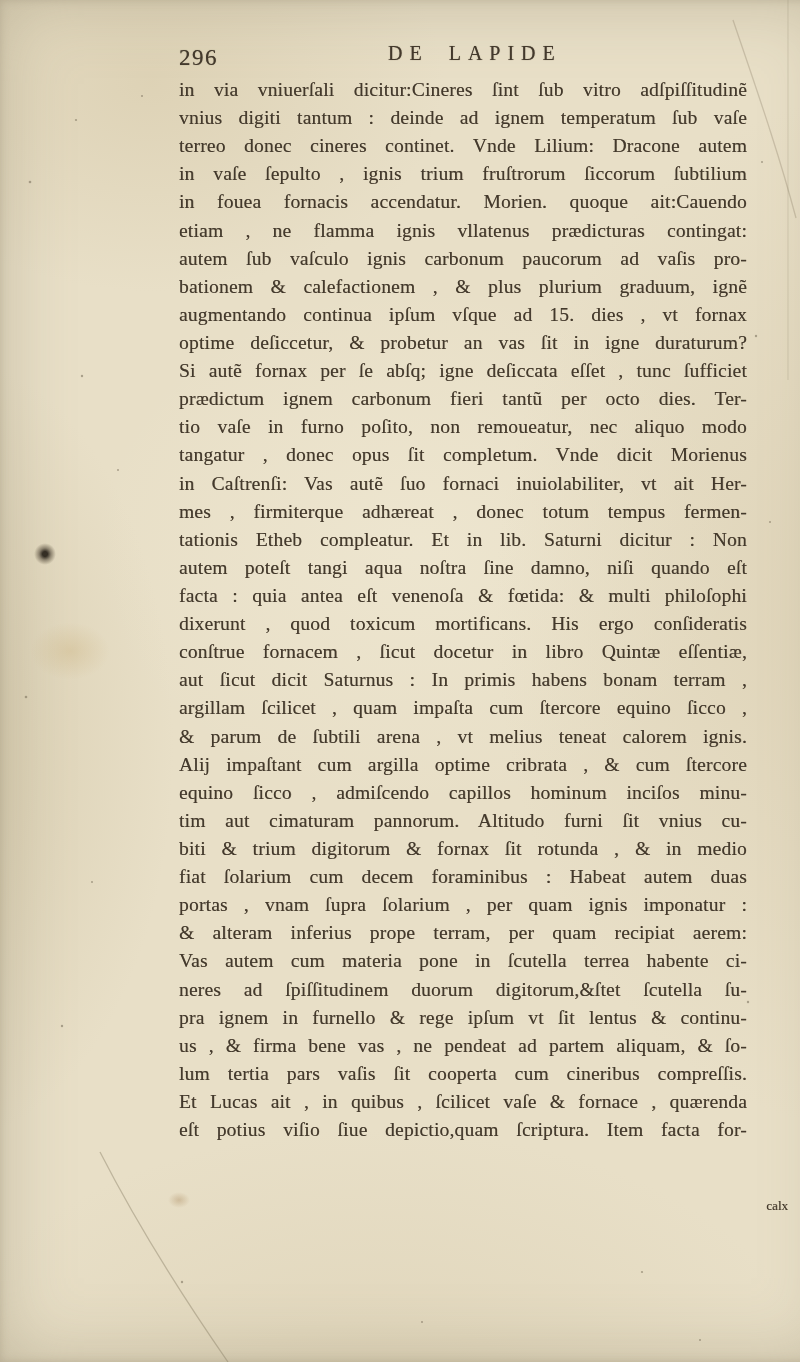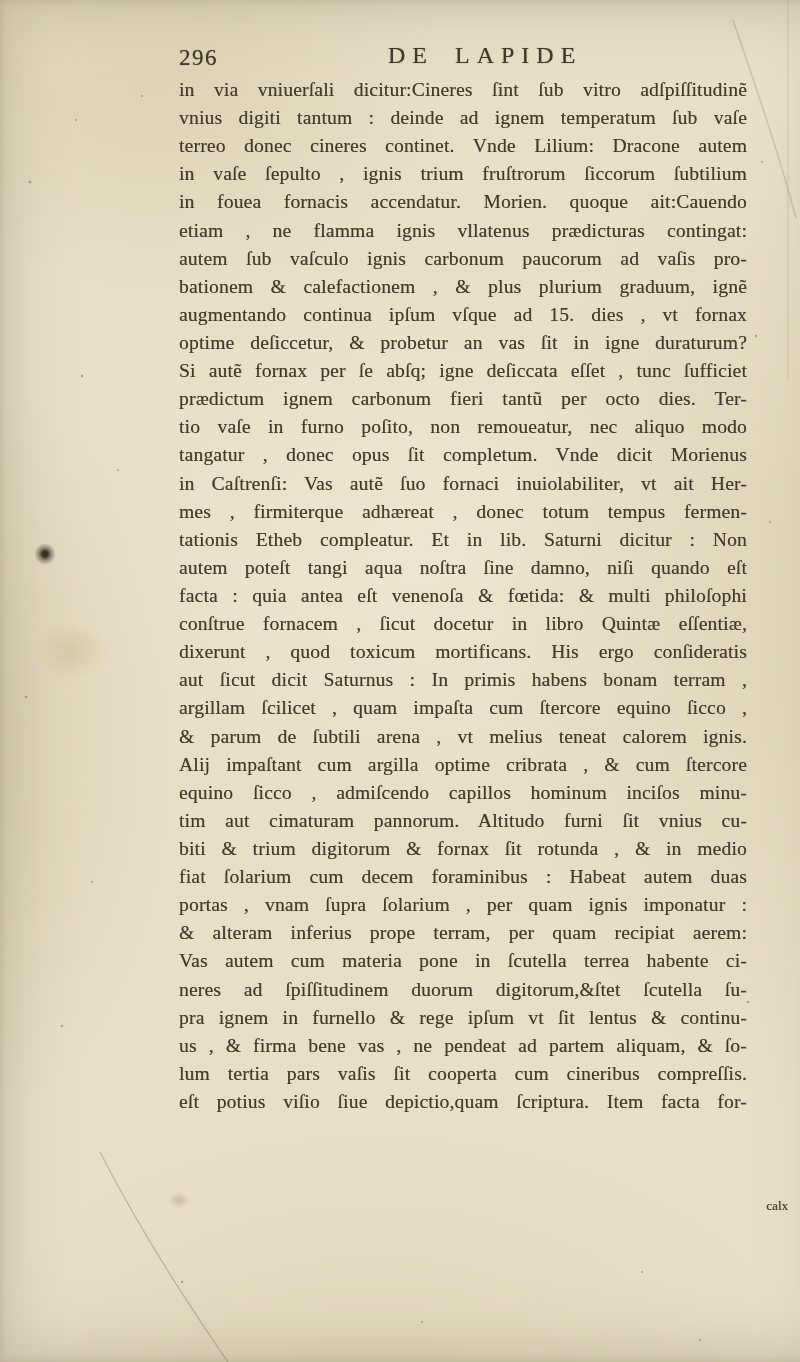--- a/index.html
+++ b/index.html
@@ -18,21 +18,21 @@
     font-family:"Liberation Serif","DejaVu Serif",serif;
     color:var(--ink,#43392c);
   }
   .pagenum{
     position:absolute;left:179px;top:45px;
     font-size:23px;letter-spacing:1.5px;
     text-shadow:0 0 0.8px rgba(62,50,36,0.65);
   }
   .running-title{
     position:absolute;left:388px;top:42px;
-    font-size:24px;letter-spacing:7px;word-spacing:8px;
+    font-size:20px;letter-spacing:7px;word-spacing:8px;
     text-shadow:0 0 0.8px rgba(62,50,36,0.65);
   }
   .textcol{
     position:absolute;left:179px;top:76px;width:568px;
   }
   .line{
     height:28.12px;line-height:28.12px;
     font-size:19.5px;letter-spacing:0.2px;
     white-space:nowrap;overflow:visible;
     text-align:justify;text-align-last:justify;
@@ -78,37 +78,38 @@
       <div class="line">optime deſiccetur, &amp; probetur an vas ſit in igne duraturum?</div>
       <div class="line">Si autẽ fornax per ſe abſq; igne deſiccata eſſet , tunc ſufficiet</div>
       <div class="line">prædictum ignem carbonum fieri tantũ per octo dies. Ter-</div>
       <div class="line">tio vaſe in furno poſito, non remoueatur, nec aliquo modo</div>
       <div class="line">tangatur , donec opus ſit completum. Vnde dicit Morienus</div>
       <div class="line">in Caſtrenſi: Vas autẽ ſuo fornaci inuiolabiliter, vt ait Her-</div>
       <div class="line">mes , firmiterque adhæreat , donec totum tempus fermen-</div>
       <div class="line">tationis Etheb compleatur. Et in lib. Saturni dicitur : Non</div>
       <div class="line">autem poteſt tangi aqua noſtra ſine damno, niſi quando eſt</div>
       <div class="line">facta : quia antea eſt venenoſa &amp; fœtida: &amp; multi philoſophi</div>
+      <div class="line">dixerunt , quod toxicum mortificans. His ergo conſideratis</div>
       <div class="line">conſtrue fornacem , ſicut docetur in libro Quintæ eſſentiæ,</div>
-      <div class="line">dixerunt , quod toxicum mortificans. His ergo conſideratis</div>
       <div class="line">aut ſicut dicit Saturnus : In primis habens bonam terram ,</div>
       <div class="line">argillam ſcilicet , quam impaſta cum ſtercore equino ſicco ,</div>
       <div class="line">&amp; parum de ſubtili arena , vt melius teneat calorem ignis.</div>
       <div class="line">Alij impaſtant cum argilla optime cribrata , &amp; cum ſtercore</div>
       <div class="line">equino ſicco , admiſcendo capillos hominum inciſos minu-</div>
       <div class="line">tim aut cimaturam pannorum. Altitudo furni ſit vnius cu-</div>
       <div class="line">biti &amp; trium digitorum &amp; fornax ſit rotunda , &amp; in medio</div>
       <div class="line">fiat ſolarium cum decem foraminibus : Habeat autem duas</div>
       <div class="line">portas , vnam ſupra ſolarium , per quam ignis imponatur :</div>
       <div class="line">&amp; alteram inferius prope terram, per quam recipiat aerem:</div>
       <div class="line">Vas autem cum materia pone in ſcutella terrea habente ci-</div>
       <div class="line">neres ad ſpiſſitudinem duorum digitorum,&amp;ſtet ſcutella ſu-</div>
       <div class="line">pra ignem in furnello &amp; rege ipſum vt ſit lentus &amp; continu-</div>
       <div class="line">us , &amp; firma bene vas , ne pendeat ad partem aliquam, &amp; ſo-</div>
       <div class="line">lum tertia pars vaſis ſit cooperta cum cineribus compreſſis.</div>
+      <div class="line">Et Lucas ait , in quibus , ſcilicet vaſe &amp; fornace , quærenda</div>
       <div class="line">eſt potius viſio ſiue depictio,quam ſcriptura. Item facta for-</div>
     </div>
 
   <div class="catchword-row">calx</div>
 
   <div class="ink-blot"></div>
   <div class="stain-yellow"></div>
   <div class="stain-small"></div>
 
   <svg class="overlay-svg" width="800" height="1362" viewBox="0 0 800 1362">

